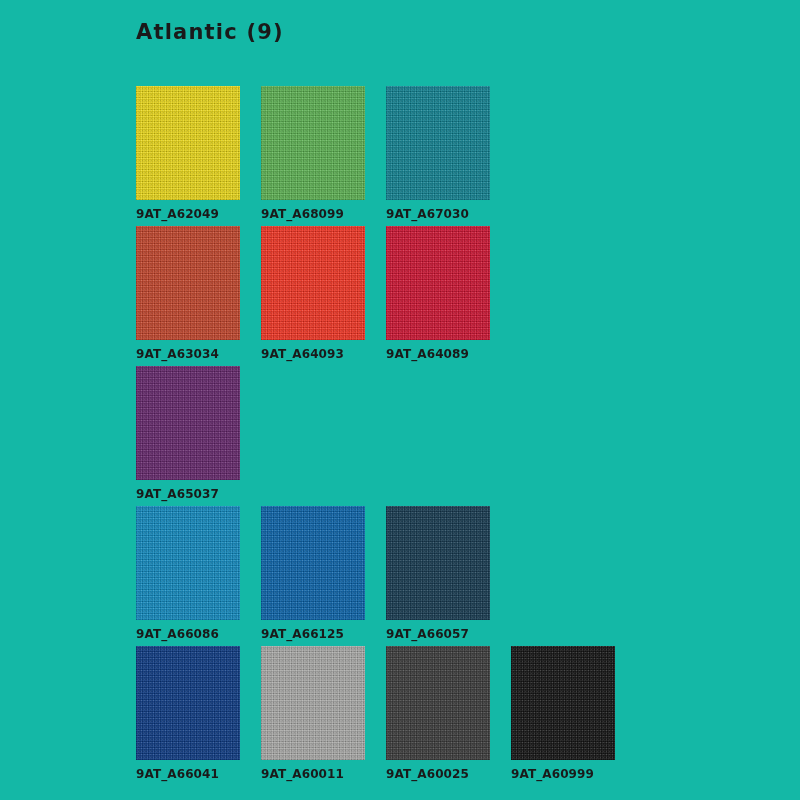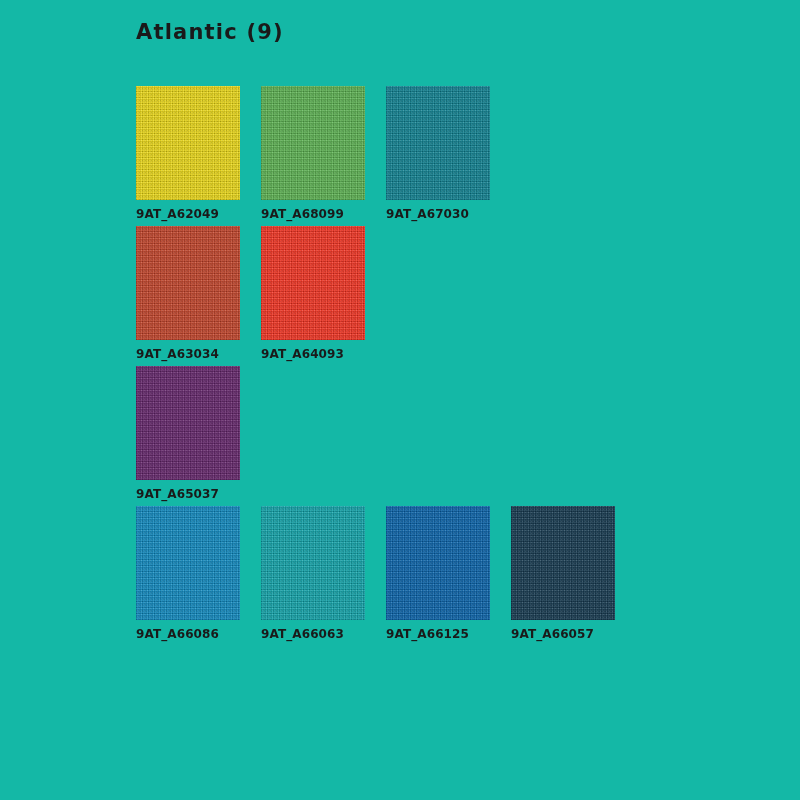--- a/index.html
+++ b/index.html
@@ -111,40 +111,58 @@
       </div>
       <div class="swatch-row">
         <div class="swatch-cell">
           <div class="swatch-chip" style="background-color: rgb(192, 69, 44);"></div>
           <div class="swatch-label">9AT_A63034</div>
         </div>
         <div class="swatch-cell">
           <div class="swatch-chip" style="background-color: rgb(239, 53, 36);"></div>
           <div class="swatch-label">9AT_A64093</div>
         </div>
+        <div class="swatch-cell">
+          <div class="swatch-chip" style="background-color: rgb(204, 21, 51);"></div>
+          <div class="swatch-label">9AT_A64089</div>
+        </div>
       </div>
       <div class="swatch-row">
         <div class="swatch-cell">
           <div class="swatch-chip" style="background-color: rgb(100, 39, 107);"></div>
           <div class="swatch-label">9AT_A65037</div>
         </div>
       </div>
       <div class="swatch-row">
         <div class="swatch-cell">
           <div class="swatch-chip" style="background-color: rgb(18, 136, 189);"></div>
           <div class="swatch-label">9AT_A66086</div>
         </div>
         <div class="swatch-cell">
-          <div class="swatch-chip" style="background-color: rgb(20, 162, 168);"></div>
-          <div class="swatch-label">9AT_A66063</div>
-        </div>
-        <div class="swatch-cell">
           <div class="swatch-chip" style="background-color: rgb(12, 99, 168);"></div>
           <div class="swatch-label">9AT_A66125</div>
         </div>
         <div class="swatch-cell">
           <div class="swatch-chip" style="background-color: rgb(23, 58, 80);"></div>
           <div class="swatch-label">9AT_A66057</div>
         </div>
       </div>
+      <div class="swatch-row">
+        <div class="swatch-cell">
+          <div class="swatch-chip" style="background-color: rgb(14, 58, 130);"></div>
+          <div class="swatch-label">9AT_A66041</div>
+        </div>
+        <div class="swatch-cell">
+          <div class="swatch-chip" style="background-color: rgb(168, 168, 166);"></div>
+          <div class="swatch-label">9AT_A60011</div>
+        </div>
+        <div class="swatch-cell">
+          <div class="swatch-chip" style="background-color: rgb(59, 59, 59);"></div>
+          <div class="swatch-label">9AT_A60025</div>
+        </div>
+        <div class="swatch-cell">
+          <div class="swatch-chip" style="background-color: rgb(20, 20, 20);"></div>
+          <div class="swatch-label">9AT_A60999</div>
+        </div>
+      </div>
     </div>
 
 </div>
 
 </body></html>

